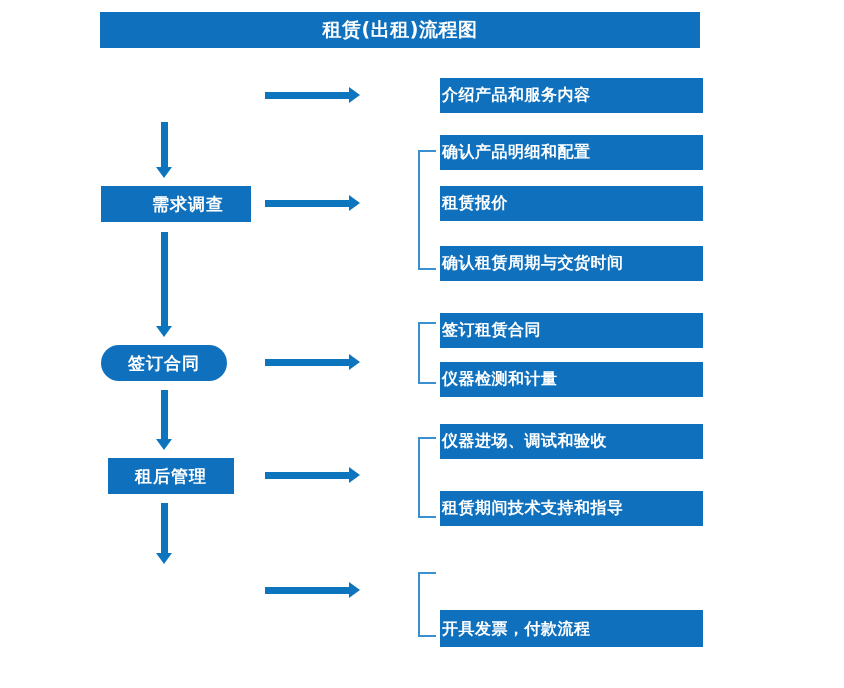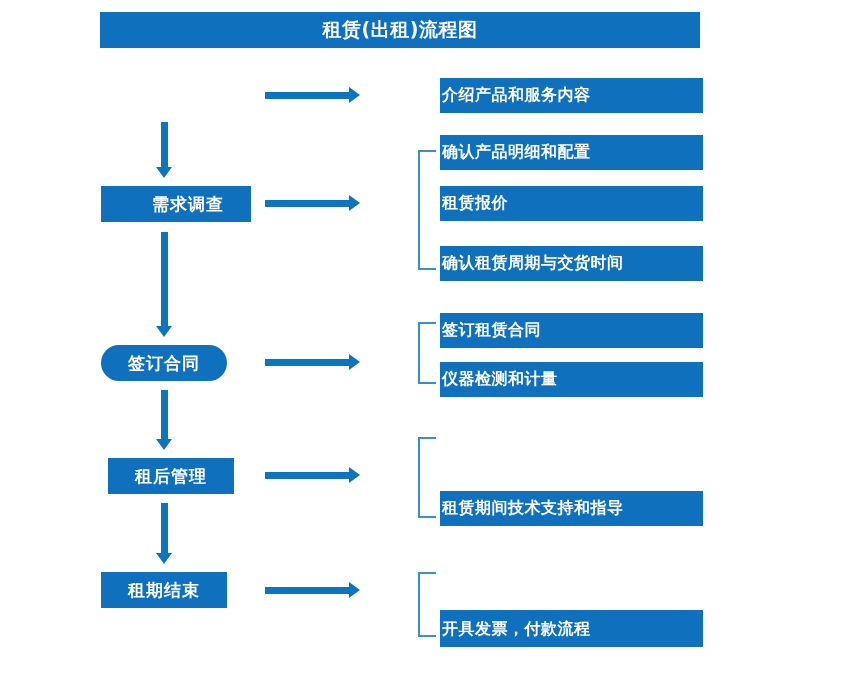--- a/index.html
+++ b/index.html
@@ -132,21 +132,20 @@
 </head>
 <body>
 
 <div id="canvas">
 
   <div class="title-bar">租赁(出租)流程图</div>
 
   <div class="stage-box" style="top:186px;padding-left:24px;">需求调查</div>
   <div class="stage-box" style="top:345px;border-radius:18px;">签订合同</div>
   <div class="stage-box" style="top:458px;margin-left:7px;">租后管理</div>
-  <div class="stage-box" style="top:572px;">租期结束</div>
 
   <div class="v-arrow" style="top:122px; height:56px;">
     <div class="shaft" style="height:45px;"></div>
     <div class="head" style="top:45px;"></div>
   </div>
   <div class="v-arrow" style="top:232px; height:105px;">
     <div class="shaft" style="height:94px;"></div>
     <div class="head" style="top:94px;"></div>
   </div>
   <div class="v-arrow" style="top:390px; height:60px;">
@@ -185,18 +184,19 @@
   <div class="bracket" style="top:572px; height:65px;"></div>
 
   <div class="task-box" style="top:78px;">介绍产品和服务内容</div>
   <div class="task-box" style="top:135px;">确认产品明细和配置</div>
   <div class="task-box" style="top:186px;">租赁报价</div>
   <div class="task-box" style="top:246px;">确认租赁周期与交货时间</div>
 
   <div class="task-box" style="top:313px;">签订租赁合同</div>
   <div class="task-box" style="top:362px;">仪器检测和计量</div>
 
+  <div class="task-box" style="top:424px;">仪器进场、调试和验收</div>
   <div class="task-box" style="top:491px;">租赁期间技术支持和指导</div>
 
   <div class="task-box" style="top:562px;margin-top:48px;">仪器退租</div>
   <div class="task-box" style="top:612px;">开具发票，付款流程</div>
 
 </div>
 
 </body></html>

